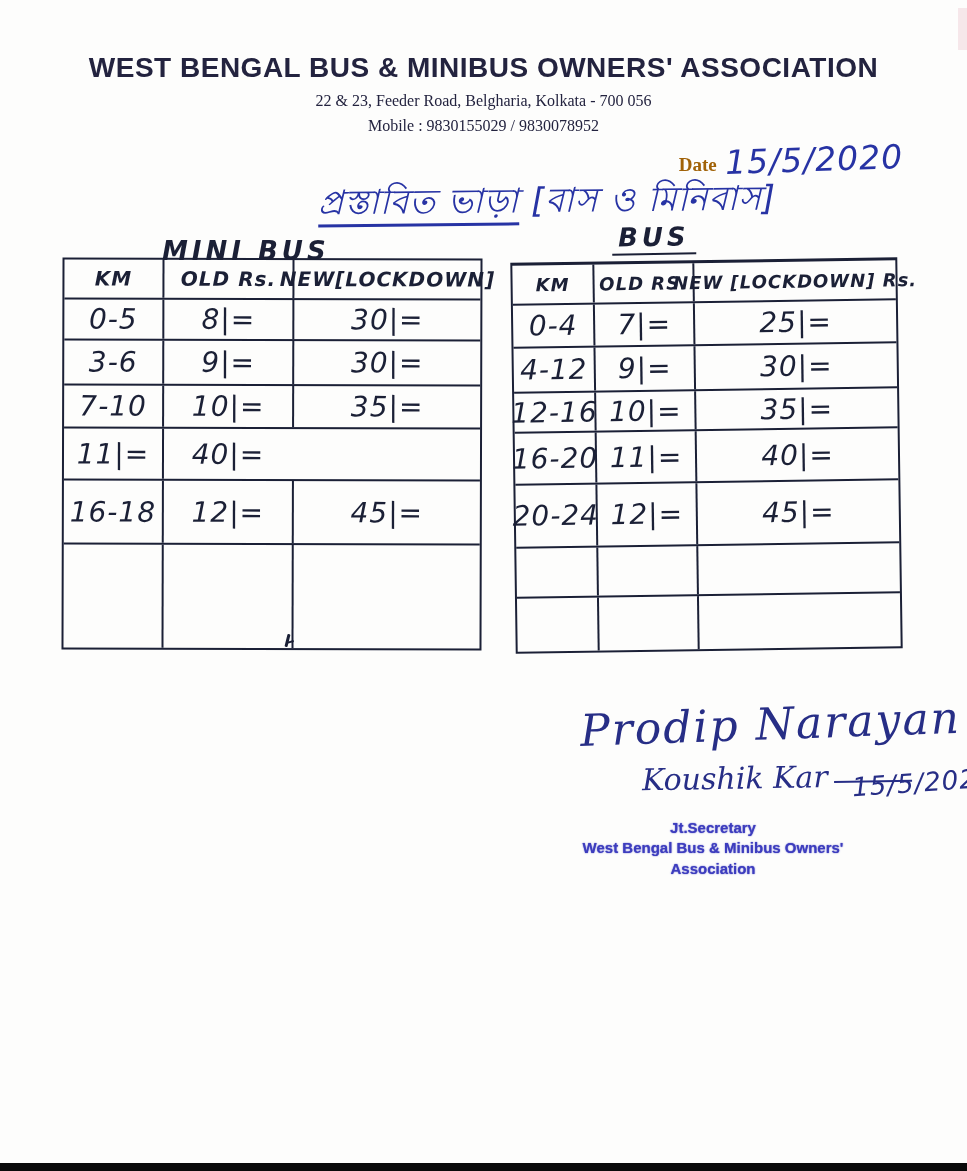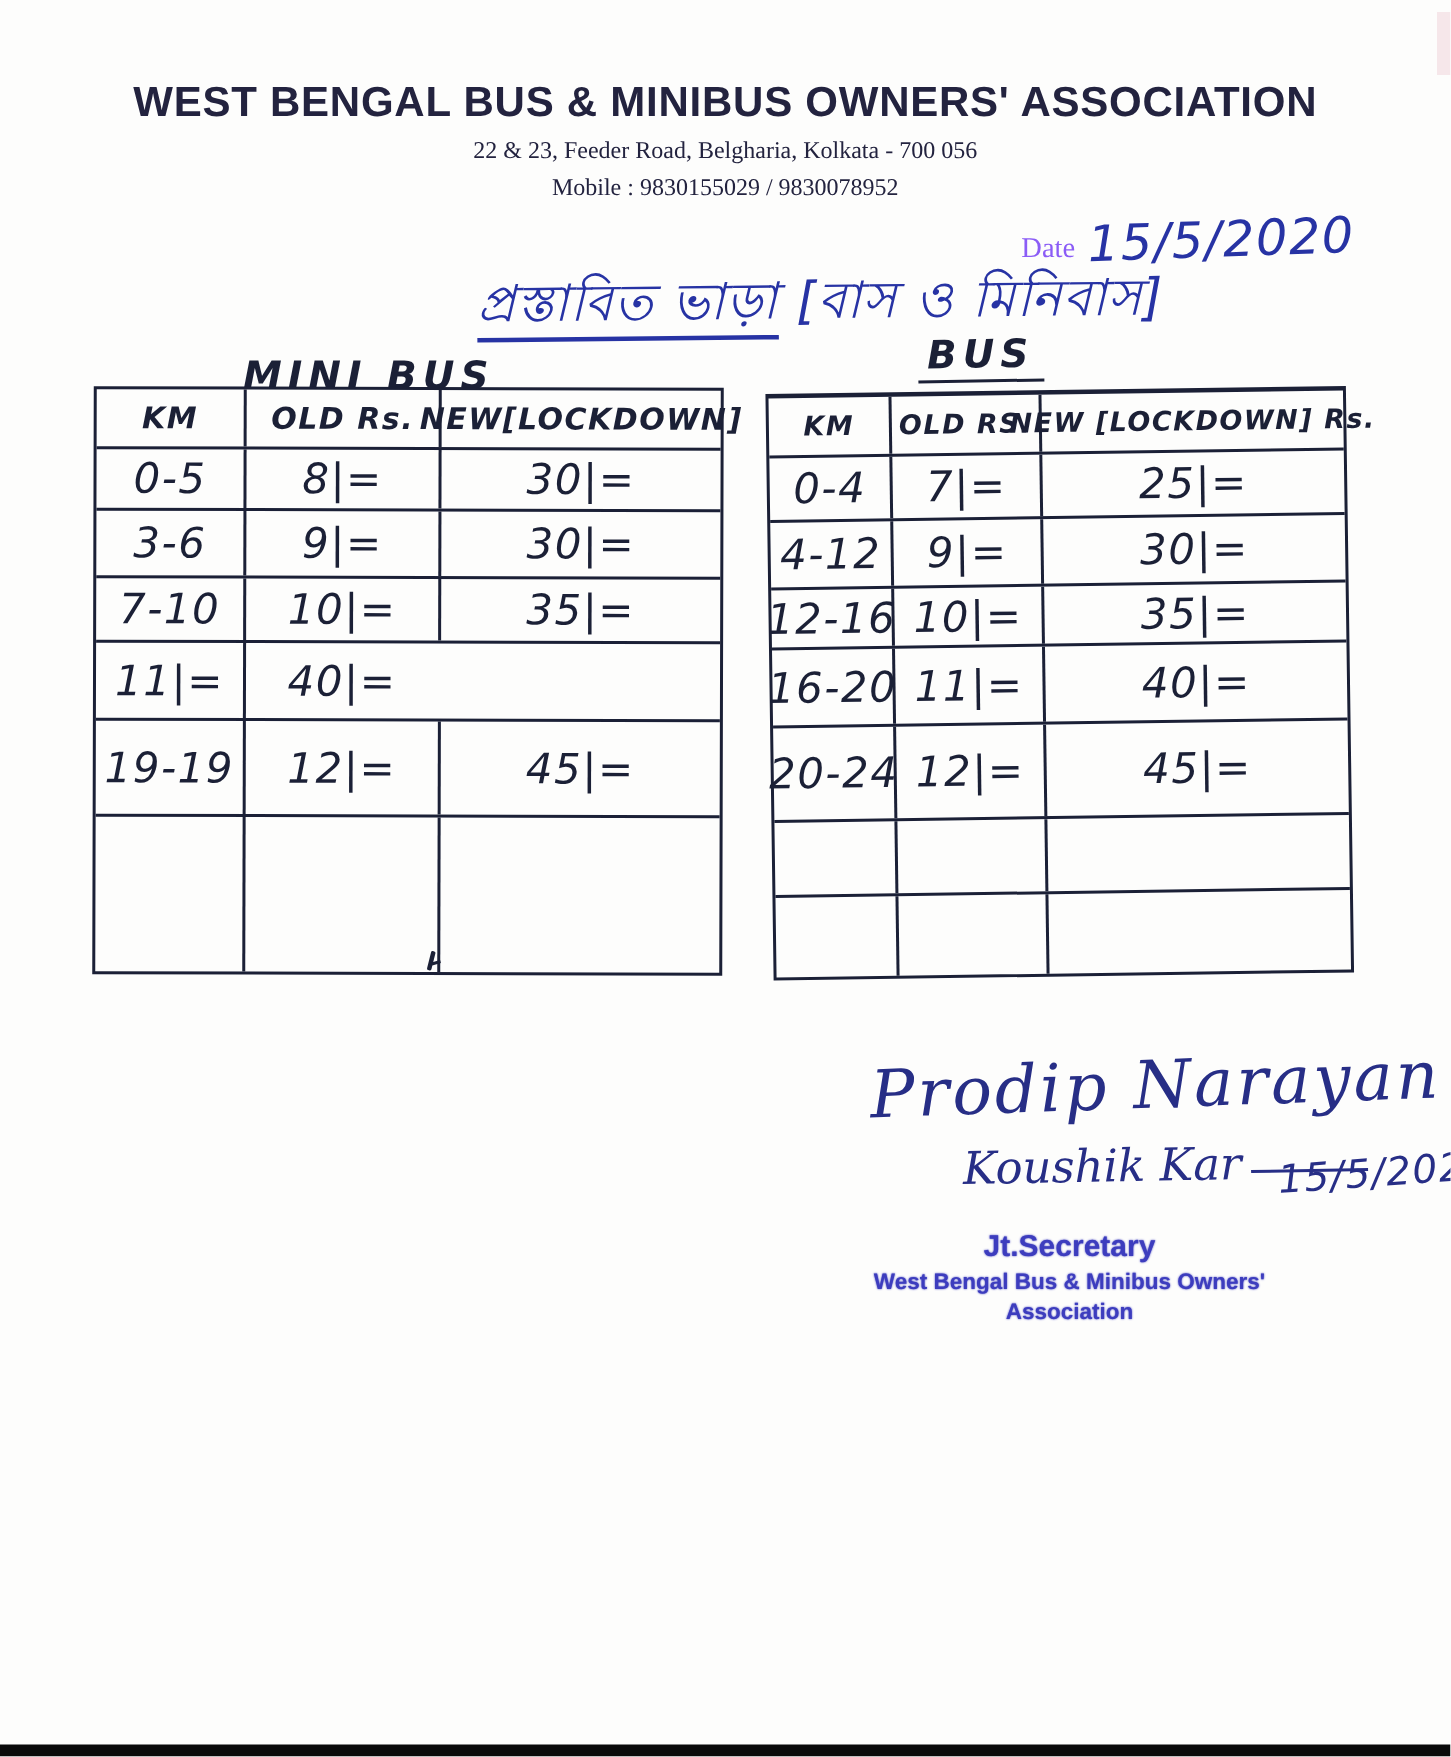--- a/index.html
+++ b/index.html
@@ -23,21 +23,21 @@
   }
   .doc-mobile{
     top:117px;left:0;width:100%;text-align:center;
     font-family:"Liberation Serif", serif;
     font-size:16px;color:#23233f;
   }
   .date-line{
     top:140px;right:64px;display:flex;align-items:baseline;gap:8px;
   }
   .date-label{
-    font-family:"Liberation Serif", serif;font-size:19px;color:#8b5cf6;
+    font-family:"Liberation Serif", serif;font-size:19px;color:#a16207;font-weight:bold;
   }
   .date-value{
     font-family:"DejaVu Sans", sans-serif;font-style:italic;
     font-size:33px;color:#2733a4;transform:rotate(-2deg);
     letter-spacing:1px;
   }
 
   
   .hw{
     font-family:"DejaVu Sans", sans-serif;
@@ -110,21 +110,21 @@
   }
   .sig-date{
     top:768px;left:852px;font-size:26px;color:#272e86;
     transform:rotate(-4deg);letter-spacing:1px;
   }
   .stamp{
     top:818px;left:548px;width:330px;text-align:center;
     color:#3d3dbe;font-weight:bold;line-height:1.35;
     text-shadow:0 0 1.4px #3d3dbe;
   }
-  .stamp .l1{font-size:20px;}
+  .stamp .l1{font-size:15px;}
   .stamp .l2{font-size:15px;}
 
   
   .bottom-bar{left:0;bottom:0;width:100%;height:8px;background:#0a0a0a;}
   .edge-tint{right:0;top:8px;width:9px;height:42px;background:#f6e7ea;}
   .pen-mark{
     top:634px;left:286px;width:3px;height:13px;background:#1b2036;
     transform:rotate(14deg);border-radius:1px;
   }
   .pen-mark::after{
@@ -176,21 +176,21 @@
       <div class="row">
         <div class="cell hw">7-10</div>
         <div class="cell hw">10|=</div>
         <div class="cell hw">35|=</div>
       </div>
       <div class="row">
         <div class="cell hw">11|=</div>
         <div class="cell hw">40|=</div>
       </div>
       <div class="row">
-        <div class="cell hw">19-19</div>
+        <div class="cell hw">16-18</div>
         <div class="cell hw">12|=</div>
         <div class="cell hw">45|=</div>
       </div>
       <div class="row">
         <div class="cell hw"></div>
         <div class="cell hw"></div>
         <div class="cell hw"></div>
       </div>
     </div>
 

